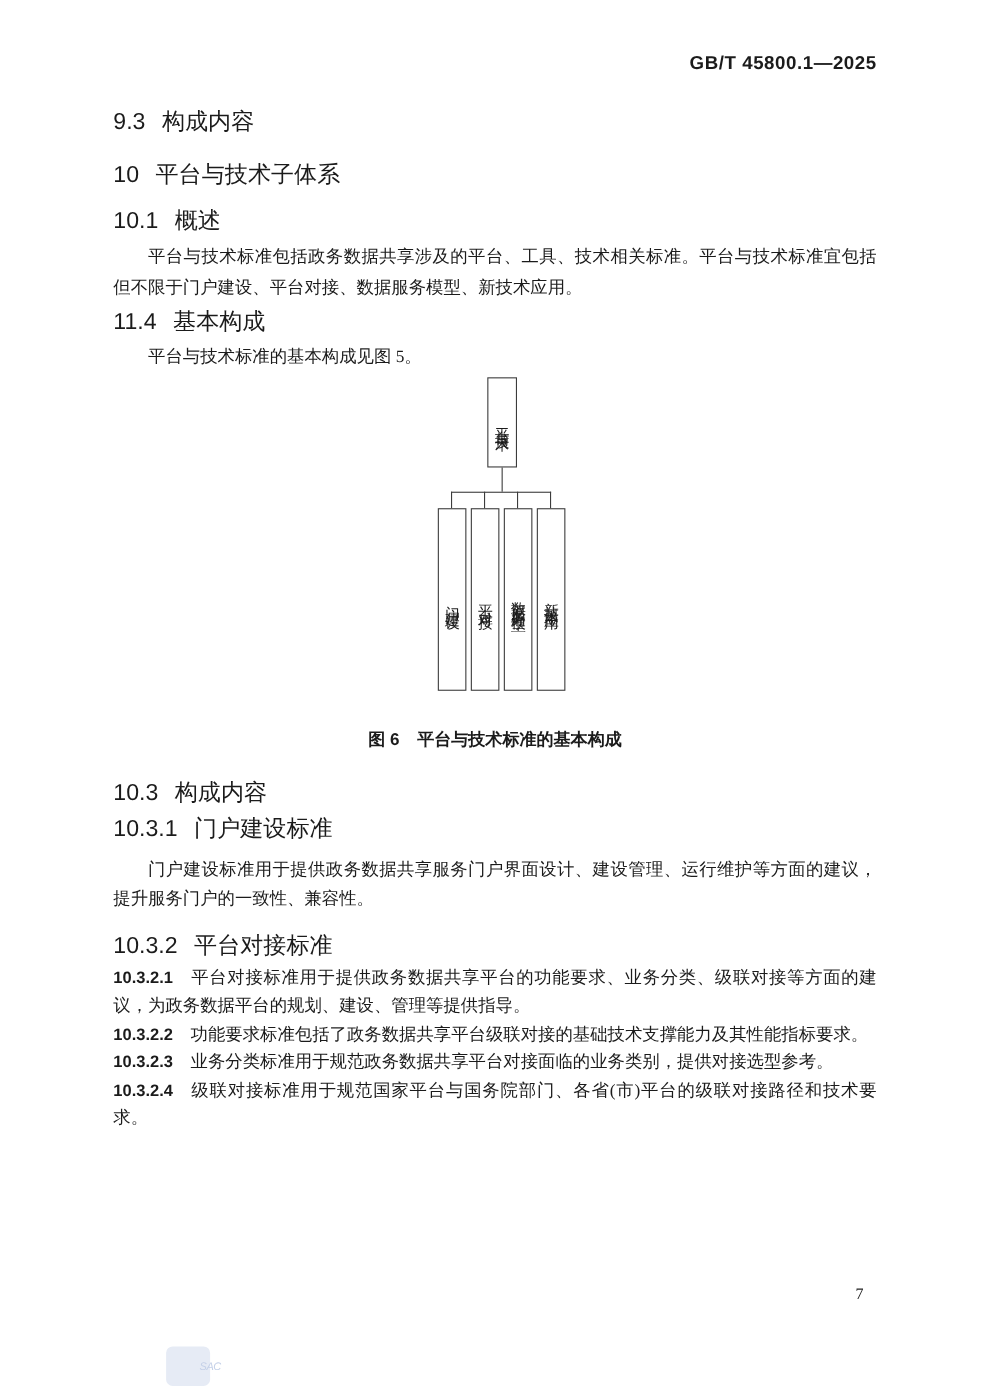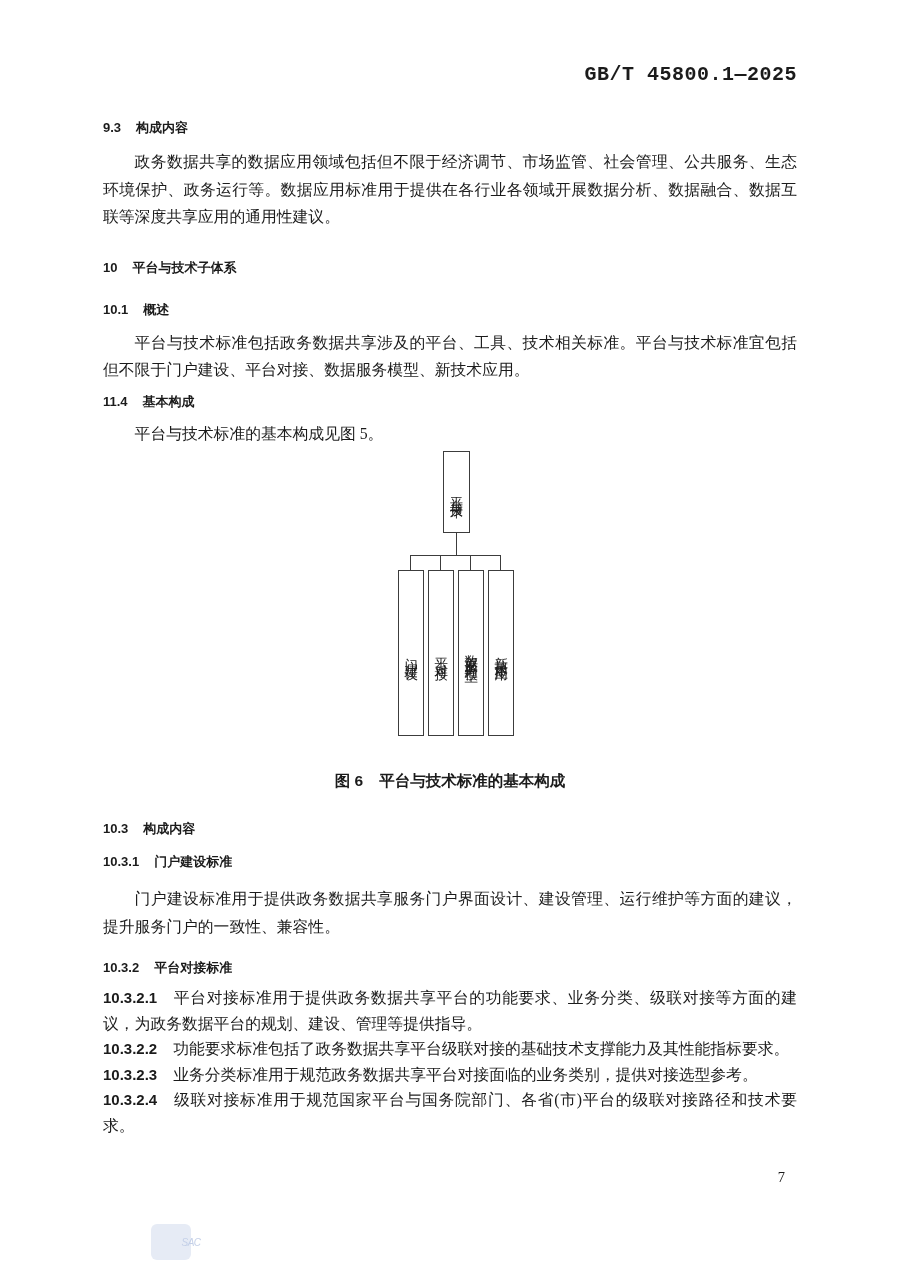--- a/index.html
+++ b/index.html
@@ -13,32 +13,32 @@
     font-family: "Liberation Serif", "DejaVu Serif", serif;
     color: #1b1b1b;
   }
   .content {
     position: absolute;
     left: 103px;
     top: 0;
     width: 694px;
   }
   .doc-header {
-    margin-top: 64px;
+    margin-top: 47px;
     text-align: right;
-    font-family: Liberation Mono, monospace;
+    font-family: Liberation Sans, sans-serif;
     font-weight: bold;
-    font-size: 20px;
+    font-size: 17px;
     line-height: 22px;
     letter-spacing: 0.5px;
   }
   .h {
     font-family: "Liberation Sans", "DejaVu Sans", sans-serif;
-    font-weight: bold;
-    font-size: 13px;
+    font-weight: normal;
+    font-size: 21px;
     line-height: 22px;
   }
   .h .h-num { margin-right: 15px; }
   .p {
     font-size: 15.8px;
     line-height: 27.5px;
     text-align: justify;
   }
   .indent { text-indent: 2em; }
   .h93   { margin-top: 31px; }
@@ -135,21 +135,20 @@
 <body>
 
 <div class="page">
   <div class="content">
 
     <div class="doc-header">GB/T 45800.1—2025</div>
 
     <div class="h h93">
       <span class="h-num">9.3</span><span>构成内容</span>
     </div>
-    <p class="p indent p93">政务数据共享的数据应用领域包括但不限于经济调节、市场监管、社会管理、公共服务、生态环境保护、政务运行等。数据应用标准用于提供在各行业各领域开展数据分析、数据融合、数据互联等深度共享应用的通用性建议。</p>
 
     <div class="h h10">
       <span class="h-num">10</span><span>平台与技术子体系</span>
     </div>
 
     <div class="h h101">
       <span class="h-num">10.1</span><span>概述</span>
     </div>
     <p class="p indent p101">平台与技术标准包括政务数据共享涉及的平台、工具、技术相关标准。平台与技术标准宜包括但不限于门户建设、平台对接、数据服务模型、新技术应用。</p>
 

